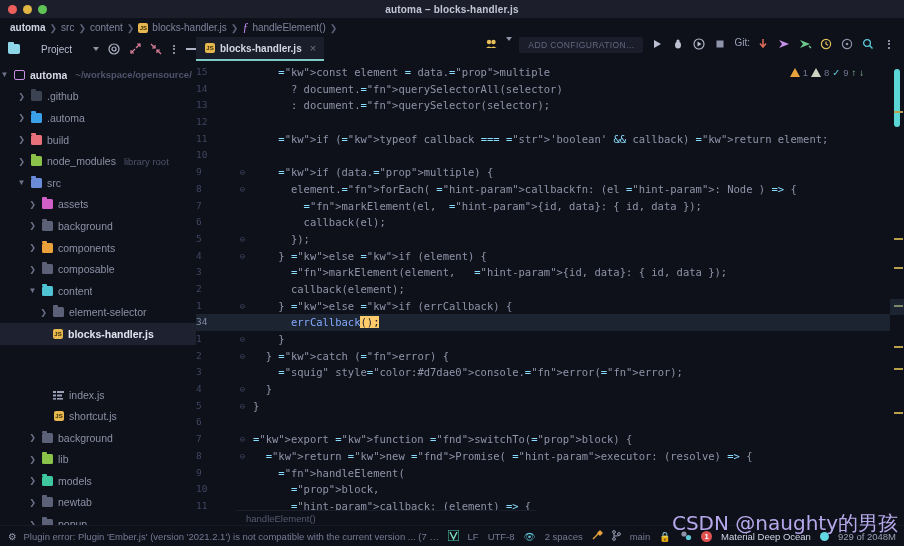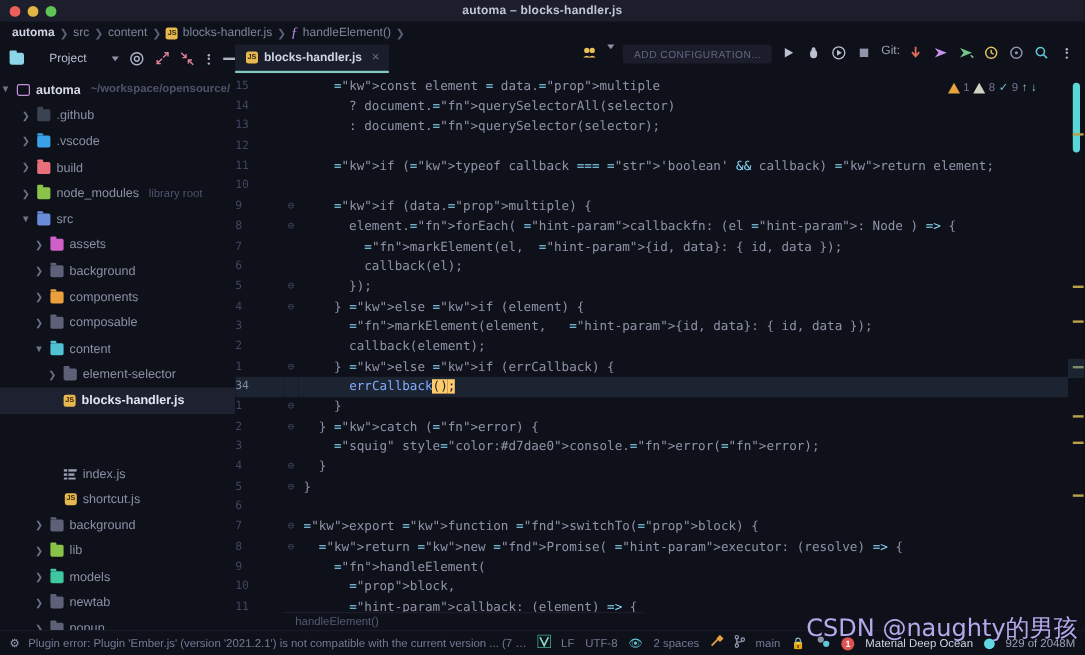--- a/index.html
+++ b/index.html
@@ -402,21 +402,21 @@
       </div>
       <div id="tree-rows">
           <div class="row" style="padding-left: 17px;">
             <span class="arrow">❯</span>
             <span class="ficon" style="background: rgb(59, 66, 82);"></span>
             <span class="name">.github</span>
           </div>
           <div class="row" style="padding-left: 17px;">
             <span class="arrow">❯</span>
             <span class="ficon" style="background: rgb(58, 160, 232);"></span>
-            <span class="name">.vscode</span>
+            <span class="name">.automa</span>
           </div>
           <div class="row" style="padding-left: 17px;">
             <span class="arrow">❯</span>
             <span class="ficon" style="background: rgb(232, 112, 122);"></span>
             <span class="name">build</span>
           </div>
           <div class="row" style="padding-left: 17px;">
             <span class="arrow">❯</span>
             <span class="ficon" style="background: rgb(139, 195, 74);"></span>
             <span class="name">node_modules</span>

